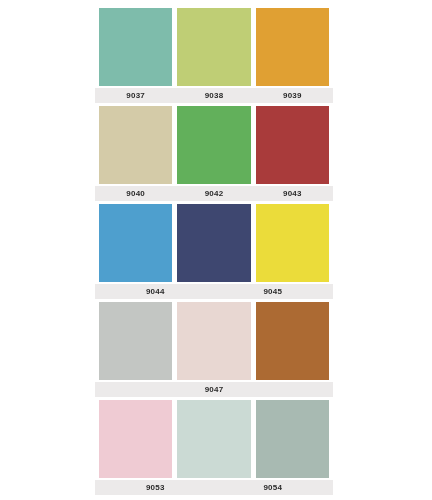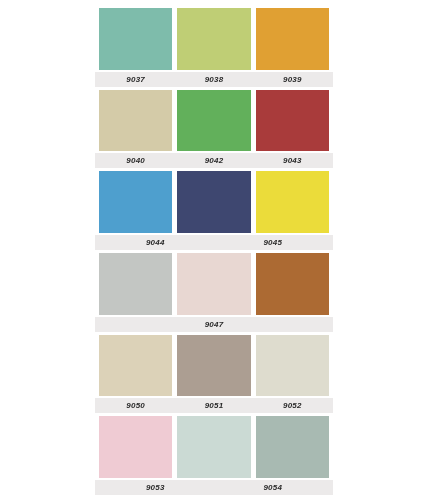--- a/index.html
+++ b/index.html
@@ -67,21 +67,21 @@
     font-weight: bold;
     color: #2b2b2b;
     letter-spacing: 0.2px;
     line-height: 15px;
     font-family: "Liberation Sans", sans-serif;
   }
 </style>
 </head>
 <body>
 
-<div id="swatch-card" style="background: #0f766e; font-style: italic;">
+<div id="swatch-card" style="background: #0f766e;">
 
   <div class="swatch-row">
     <div class="swatch-colors" style="background: rgb(255, 255, 255);">
       <div class="swatch-chip" style="background-color: rgb(126, 188, 171);"></div>
       <div class="swatch-chip" style="background-color: rgb(191, 206, 117);"></div>
       <div class="swatch-chip" style="background-color: rgb(224, 160, 51);"></div>
     </div>
     <div class="swatch-labels" style="background: rgb(236, 234, 234);">
       <div class="swatch-label" style="color: rgb(43, 43, 43);">9037</div>
       <div class="swatch-label" style="color: rgb(43, 43, 43);">9038</div>
@@ -118,32 +118,20 @@
     <div class="swatch-colors" style="background: rgb(255, 255, 255);">
       <div class="swatch-chip" style="background-color: rgb(195, 198, 195);"></div>
       <div class="swatch-chip" style="background-color: rgb(232, 215, 210);"></div>
       <div class="swatch-chip" style="background-color: rgb(172, 106, 51);"></div>
     </div>
     <div class="swatch-labels" style="background: rgb(236, 234, 234);">
       <div class="swatch-label" style="color: rgb(43, 43, 43);">9047</div>
     </div>
   </div>
 
-  <div class="swatch-row">
-    <div class="swatch-colors" style="background: rgb(255, 255, 255);">
-      <div class="swatch-chip" style="background-color: rgb(220, 210, 184);"></div>
-      <div class="swatch-chip" style="background-color: rgb(172, 158, 146);"></div>
-      <div class="swatch-chip" style="background-color: rgb(222, 220, 206);"></div>
-    </div>
-    <div class="swatch-labels" style="background: rgb(236, 234, 234);">
-      <div class="swatch-label" style="color: rgb(43, 43, 43);">9050</div>
-      <div class="swatch-label" style="color: rgb(43, 43, 43);">9051</div>
-      <div class="swatch-label" style="color: rgb(43, 43, 43);">9052</div>
-    </div>
-  </div>
 
   <div class="swatch-row">
     <div class="swatch-colors" style="background: rgb(255, 255, 255);">
       <div class="swatch-chip" style="background-color: rgb(239, 203, 211);"></div>
       <div class="swatch-chip" style="background-color: rgb(203, 218, 212);"></div>
       <div class="swatch-chip" style="background-color: rgb(168, 186, 178);"></div>
     </div>
     <div class="swatch-labels" style="background: rgb(236, 234, 234); align-items: center;">
       <div class="swatch-label" style="color: rgb(43, 43, 43);">9053</div>
       <div class="swatch-label" style="color: rgb(43, 43, 43);">9054</div>

